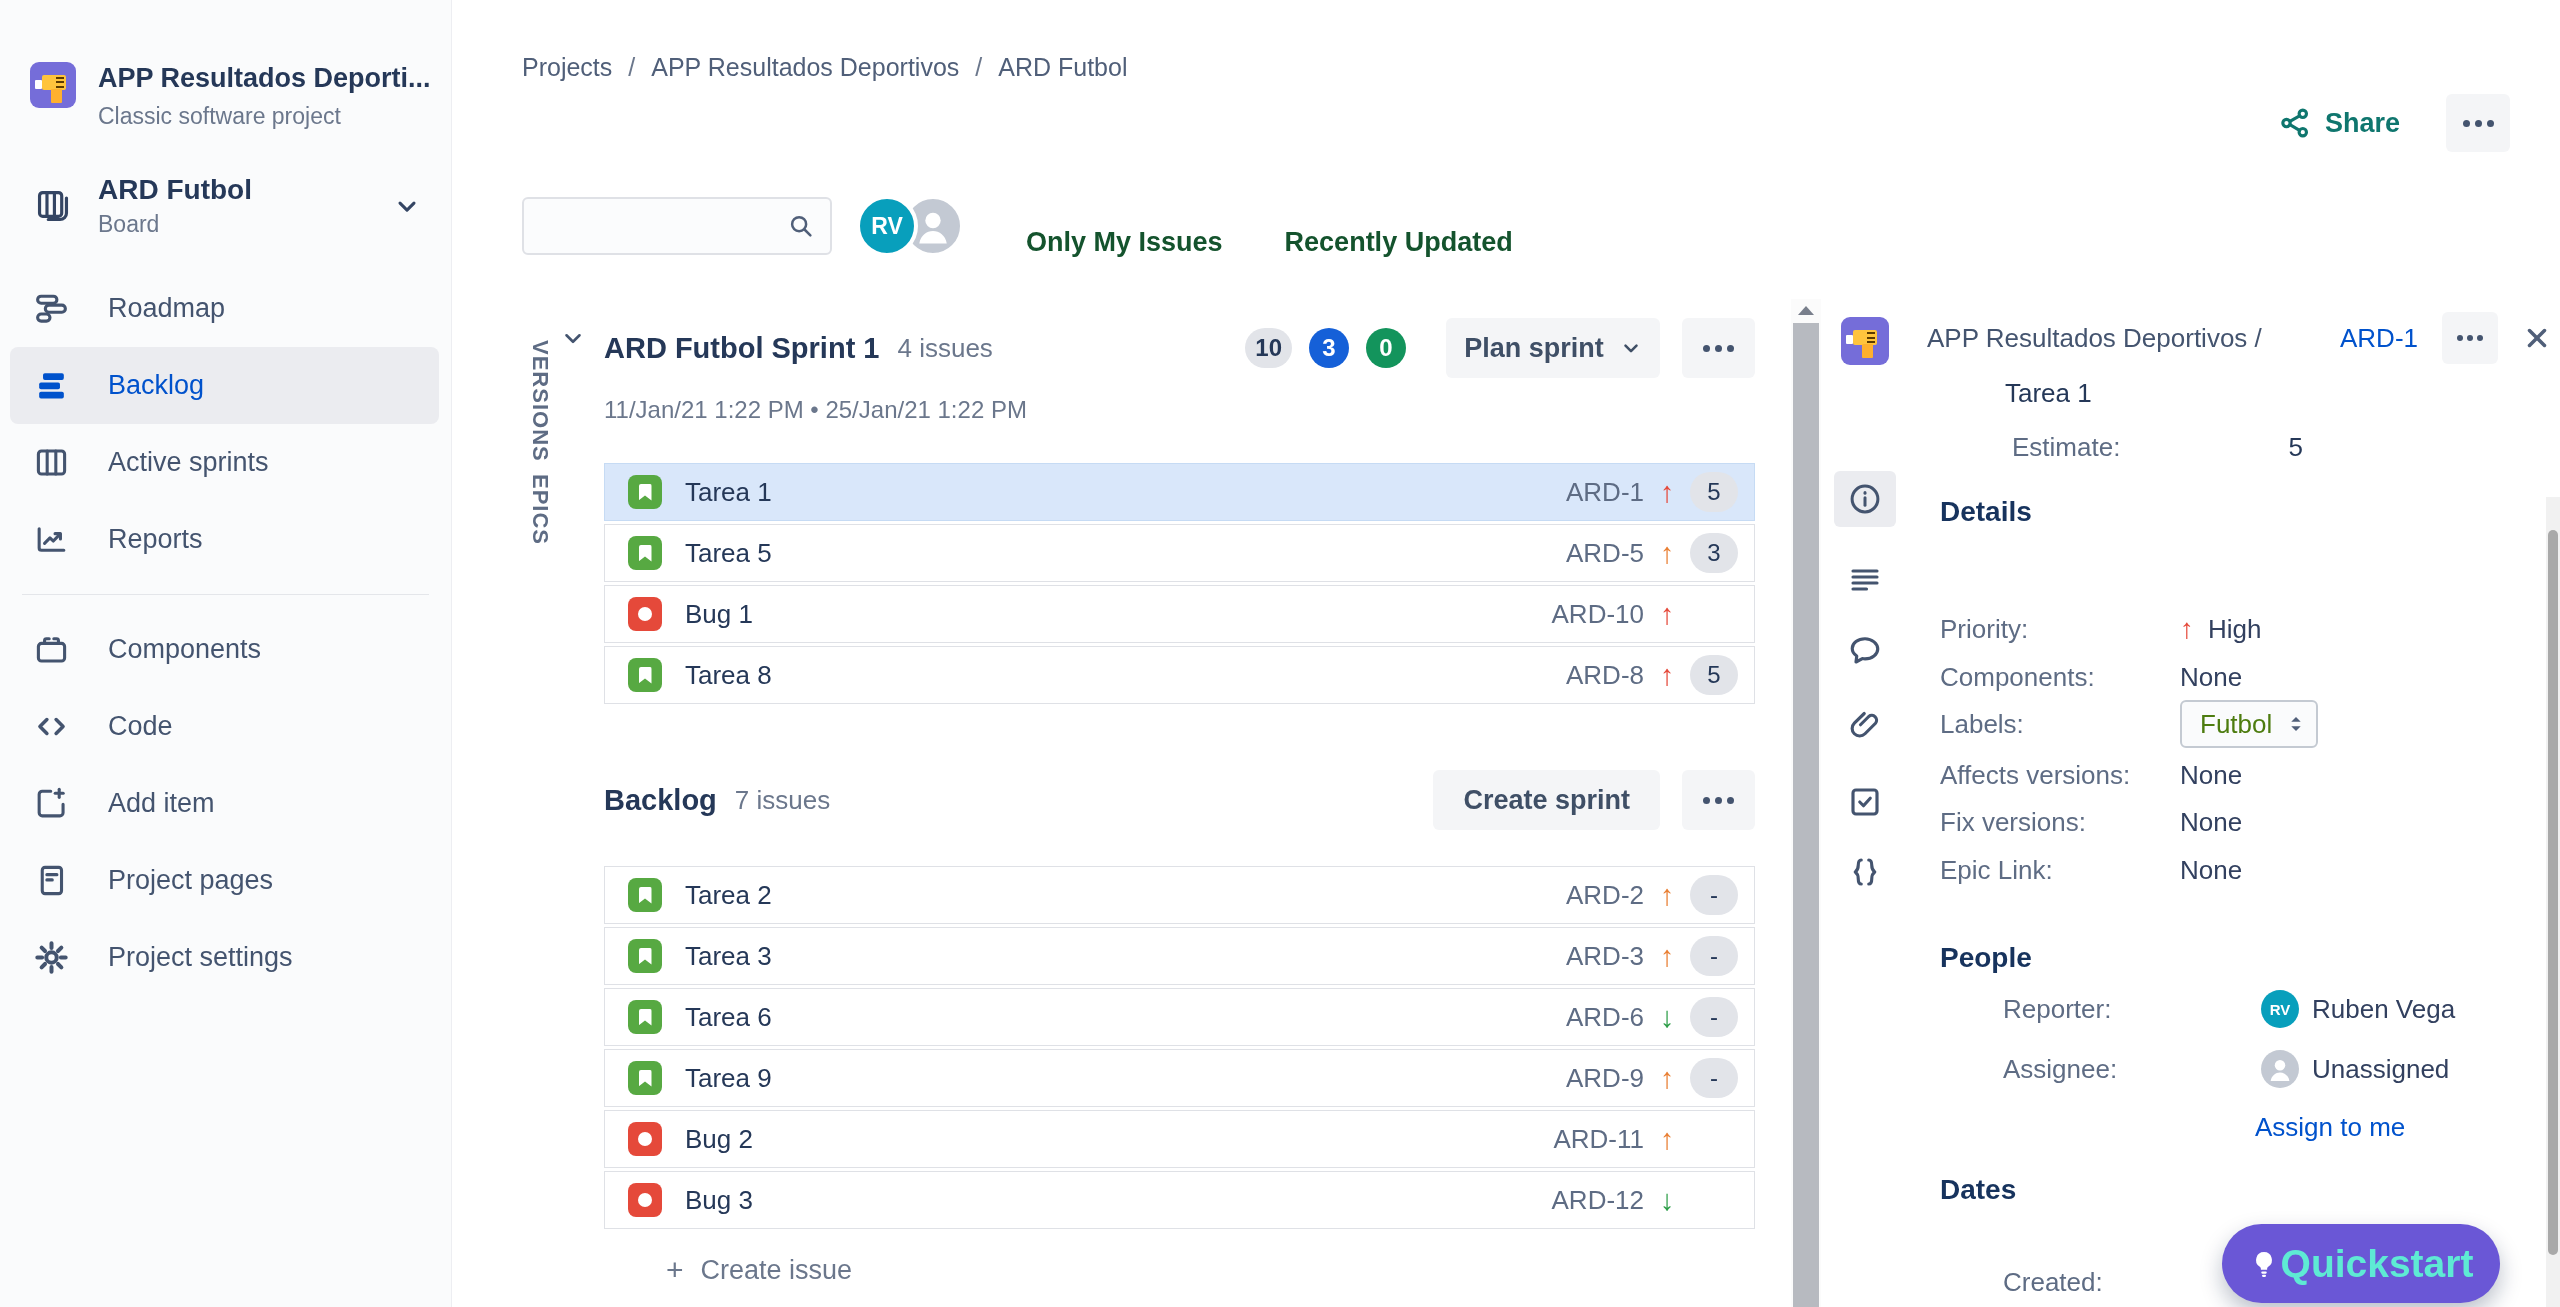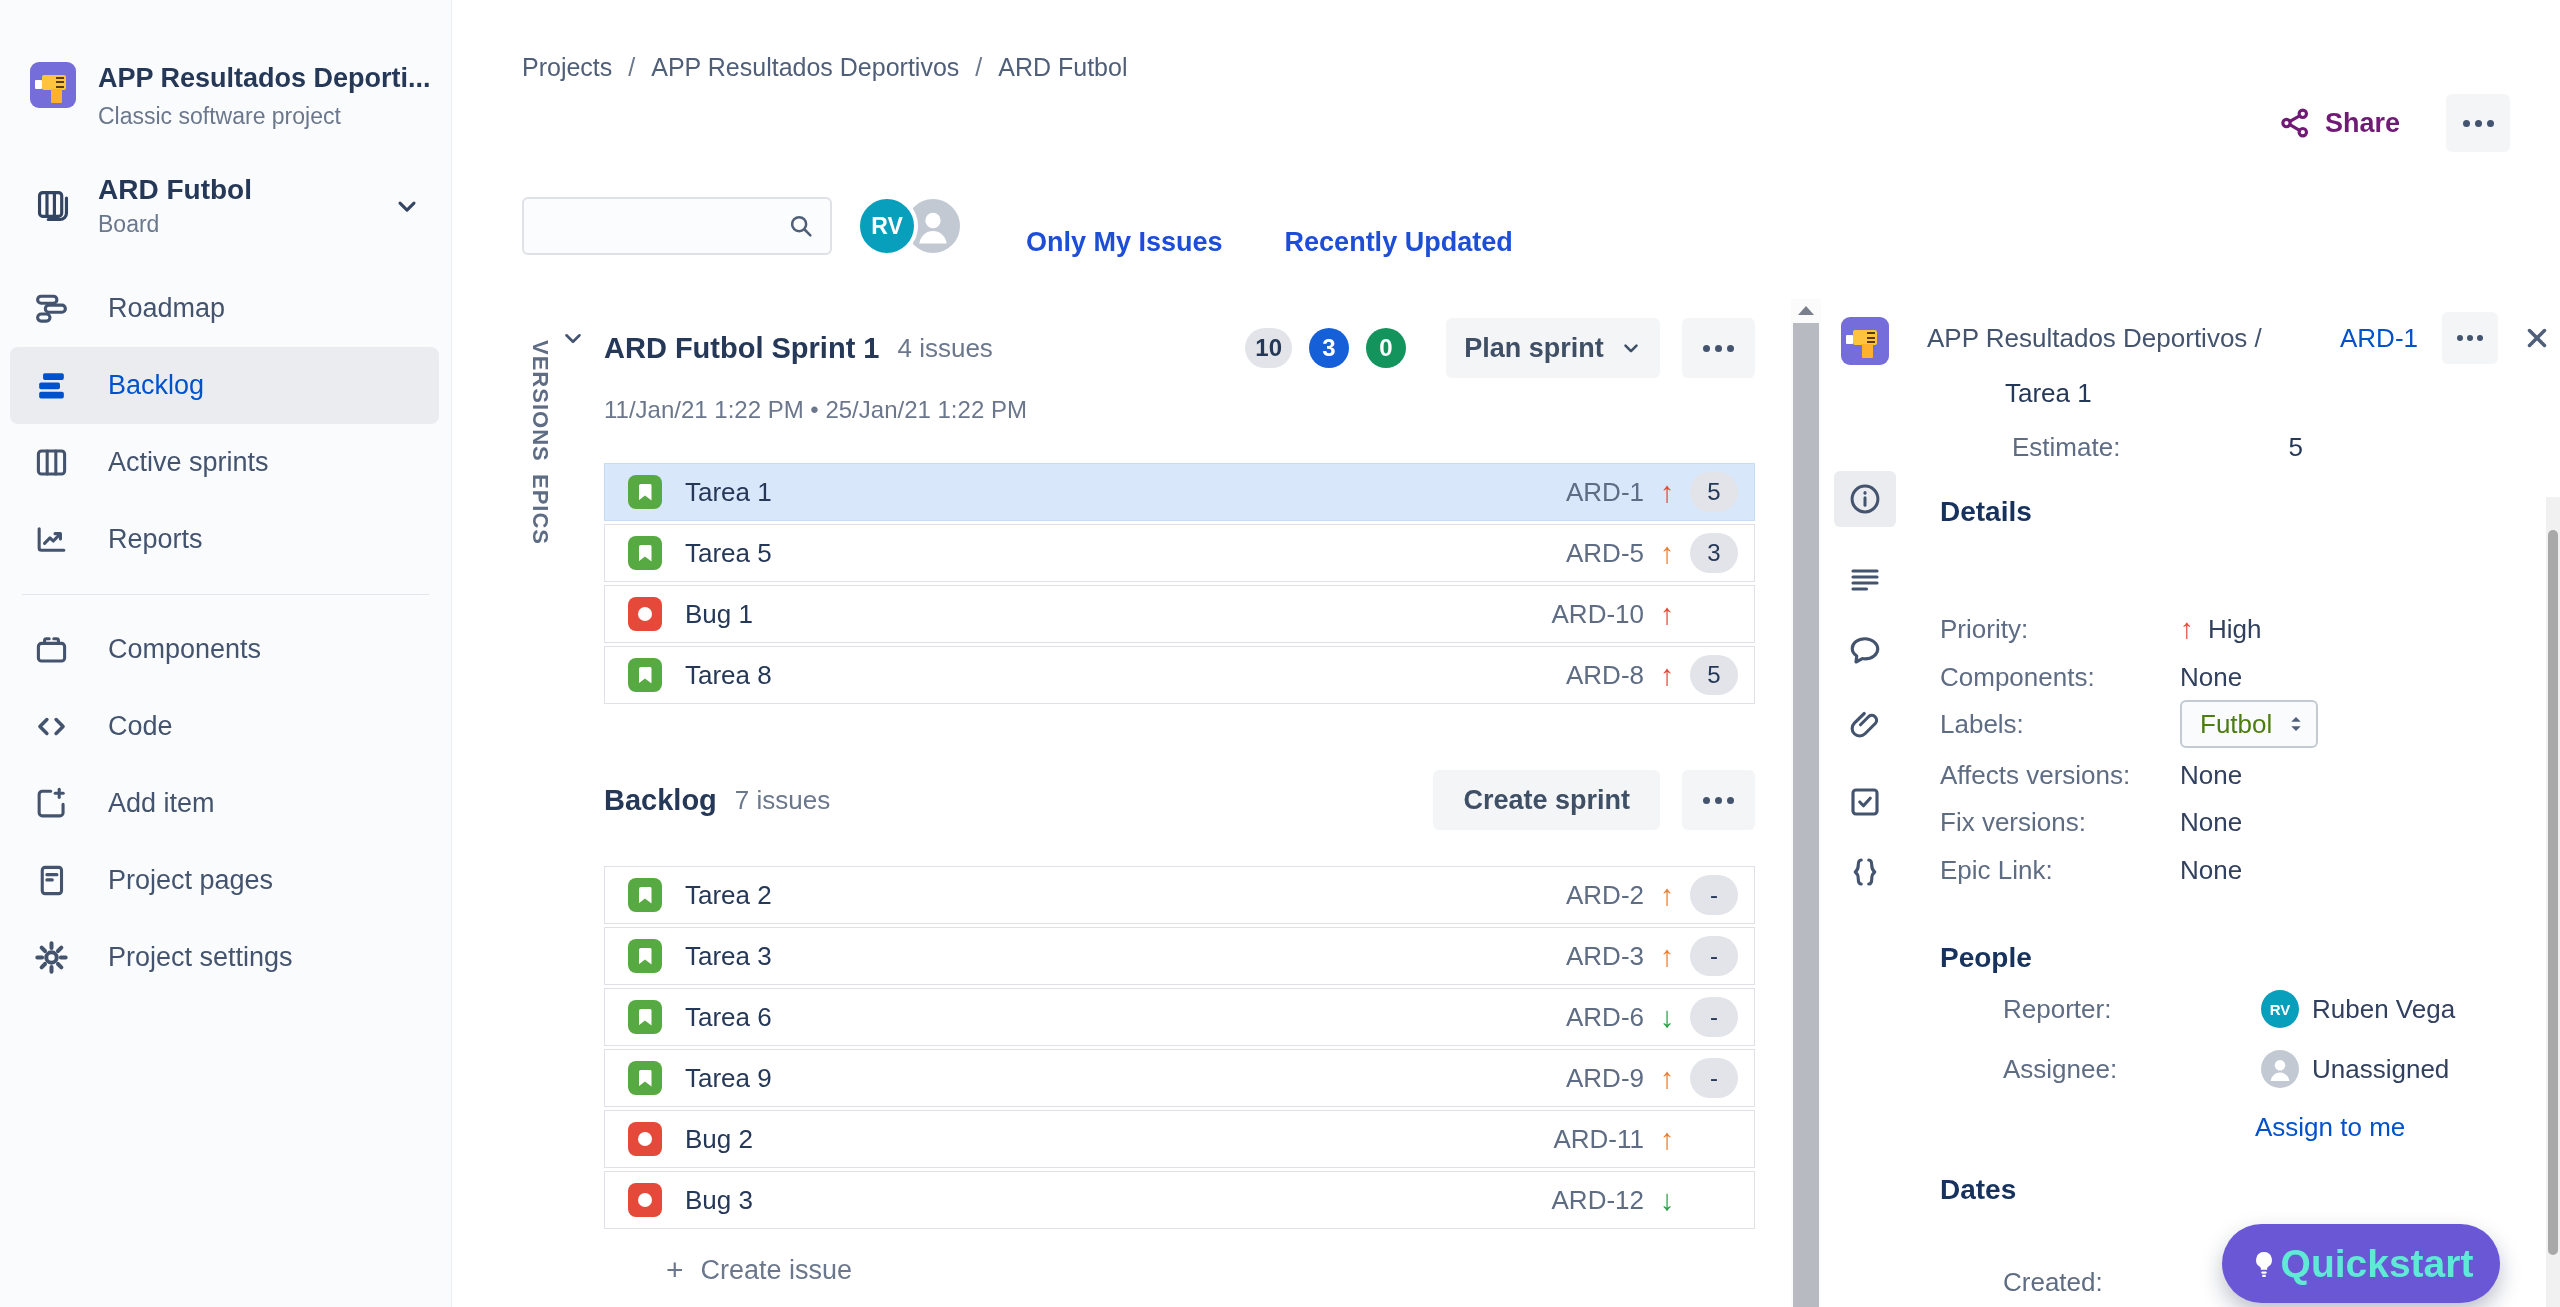--- a/index.html
+++ b/index.html
@@ -32,33 +32,33 @@
   .nav-item .nicon { width:37px; height:37px; flex:none; }
   .nav-item.active { background:#EBECF0; color:#0052CC; font-weight:400; }
   .nav-divider { height:1px; background:#E4E6EA; margin:16px 22px; }
 
   
   .breadcrumb { position:absolute; left:522px; top:53px; display:flex; gap:16px; font-size:25px; color:#505F79; }
   .breadcrumb .crumb { cursor:pointer; }
   .breadcrumb .sep { color:#6B778C; }
 
   .share-row { position:absolute; top:94px; right:50px; display:flex; align-items:center; }
-  .share-btn { display:flex; align-items:center; gap:13px; font-size:27px; font-weight:600; color:#701a75; cursor:pointer; }
+  .share-btn { display:flex; align-items:center; gap:13px; font-size:27px; font-weight:600; color:#0f766e; cursor:pointer; }
   .more-btn { width:64px; height:58px; background:#F4F5F7; border-radius:6px; margin-left:46px; display:flex; align-items:center; justify-content:center; gap:5px; cursor:pointer; }
   .dot { width:7px; height:7px; border-radius:50%; background:#44546F; }
 
   .toolbar { position:absolute; left:522px; top:194px; height:64px; display:flex; align-items:center; }
   .search { width:310px; height:58px; border:2px solid #DFE1E6; border-radius:6px; background:#FBFCFD; display:flex; align-items:center; padding:0 14px 0 16px; }
   .search input { flex:1; border:none; outline:none; background:transparent; font-size:25px; font-family:inherit; color:#253858; min-width:0; }
   .search .sicon { color:#505F79; flex:none; }
   .avatars { display:flex; margin-left:24px; }
   .avatar { width:62px; height:62px; border-radius:50%; border:4px solid #fff; display:flex; align-items:center; justify-content:center; cursor:pointer; }
   .avatar.rv { background:#089FBC; color:#fff; font-weight:700; font-size:23px; z-index:2; position:relative; }
   .avatar.anon { background:#C3C9D3; margin-left:-16px; z-index:1; position:relative; }
-  .filter-link { margin-left:62px; font-size:27px; font-weight:600; color:#1d4ed8; cursor:pointer; white-space:nowrap;margin-top:32px; }
+  .filter-link { margin-left:62px; font-size:27px; font-weight:600; color:#14532d; cursor:pointer; white-space:nowrap;margin-top:32px; }
 
   .vtab { position:absolute; left:527px; writing-mode:vertical-rl; font-size:22px; font-weight:600; letter-spacing:1px; color:#5E6C84; cursor:pointer; }
   #vtab-versions { top:340px; }
   #vtab-epics { top:474px; }
   .sprint-chevron { position:absolute; left:560px; top:325px; color:#44546F; cursor:pointer; }
 
   
   .group { position:absolute; left:604px; width:1151px; }
   #sprint-group { top:316px; }
   #backlog-group { top:768px; }

